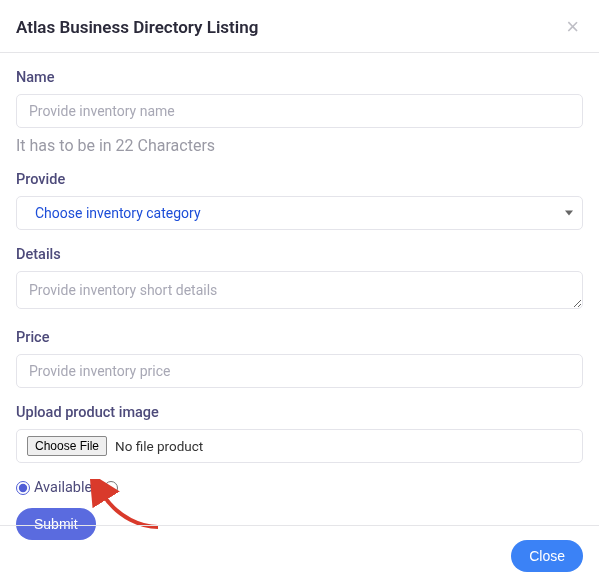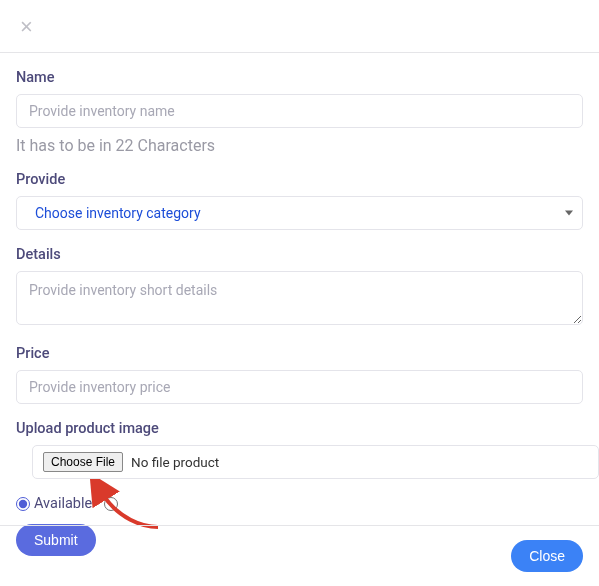--- a/index.html
+++ b/index.html
@@ -76,34 +76,33 @@
       top: 50%;
       width: 0; height: 0;
       border-left: 4px solid transparent;
       border-right: 4px solid transparent;
       border-top: 5px solid #666;
       transform: translateY(-50%);
       pointer-events: none;
     }
     .form-textarea {
       resize: vertical;
-      height: 54px;
+      height: 38px;
       padding-top: 10px;
     }
     .help-text {
       font-size: 16px;
       color: #9a9aa5;
       margin-top: 8px;
     }
     .file-wrap {
       padding: 6px 10px;
       display: flex;
       align-items: center;
       gap: 8px;
-      margin-left: 16px;
     }
     .file-btn {
       font-size: 12px;
       border: 1px solid #888;
       background: #efefef;
       padding: 2px 7px;
       border-radius: 2px;
       cursor: pointer;
     }
     .file-text {
@@ -158,20 +157,21 @@
       position: absolute;
       left: 88px;
       top: 479px;
       pointer-events: none;
     }
   </style>
 </head>
 <body>
 
 <div class="modal-header">
+  <h2 class="modal-title">Atlas Business Directory Listing</h2>
   <button class="close-x">×</button>
 </div>
 
 <div class="modal-body">
 
   <div class="form-group">
     <label class="form-label">Name</label>
     <input type="text" class="form-input" placeholder="Provide inventory name" style="">
     <div class="help-text">It has to be in 22 Characters</div>
   </div>

